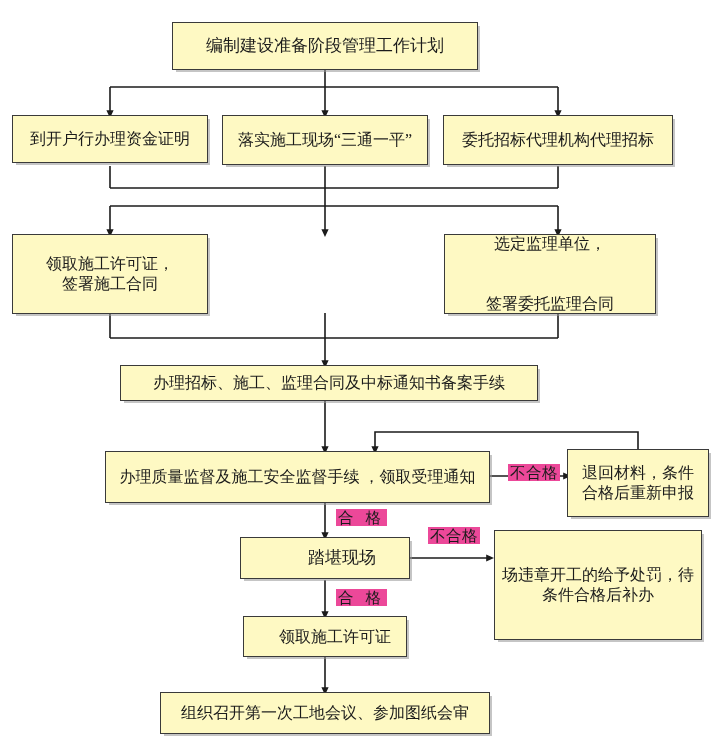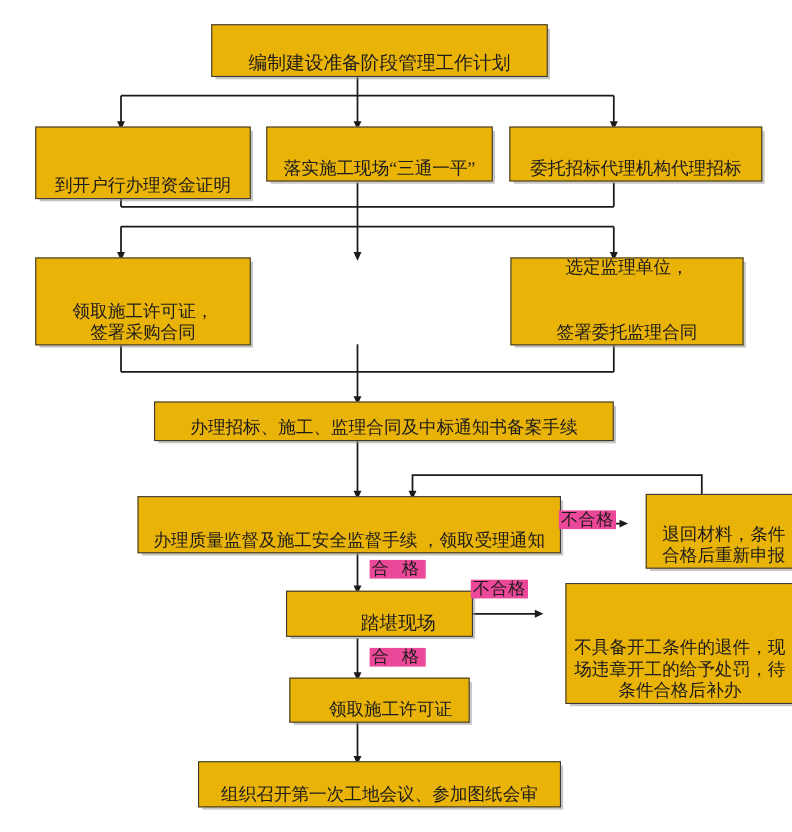--- a/index.html
+++ b/index.html
@@ -18,30 +18,29 @@
   }
   #wires{
     position:absolute;
     left:0; top:0;
     width:720px; height:756px;
     pointer-events:none;
   }
   .node{
     position:absolute;
     box-sizing:border-box;
-    background:#eab308;
+    background:#fef9c3;
     border:1.3px solid #3a3a3a;
     box-shadow:3px 3px 0 -1px rgba(150,150,150,0.55);
     display:flex;
     flex-direction:column;
     align-items:center;
-    justify-content:flex-end;
+    justify-content:center;
     text-align:center;
     z-index:2;
-    margin-left:20px;
   }
   .node .ln{
     display:block;
     white-space:nowrap;
     line-height:1.22;
   }
   .t16{font-size:16px;}
   .t17{font-size:17px;}
   .edge-label{
     position:absolute;
@@ -106,33 +105,33 @@
       <path d="M325,580 L325,615" marker-end="url(#ah)"></path>
 
       <path d="M325,657 L325,691" marker-end="url(#ah)"></path>
     </g>
   </svg>
 
   <div class="node" style="left:172px;top:22px;width:306px;height:48px;">
     <span class="ln t17">编制建设准备阶段管理工作计划</span>
   </div>
 
-  <div class="node" style="left:12px;top:115px;width:196px;height:66px;">
+  <div class="node" style="left:12px;top:115px;width:196px;height:48px;">
     <span class="ln t16">到开户行办理资金证明</span>
   </div>
   <div class="node" style="left:222px;top:115px;width:206px;height:50px;">
     <span class="ln t16">落实施工现场“三通一平”</span>
   </div>
   <div class="node" style="left:443px;top:115px;width:230px;height:50px;">
     <span class="ln t16">委托招标代理机构代理招标</span>
   </div>
 
   <div class="node" style="left:12px;top:234px;width:196px;height:80px;">
     <span class="ln t16">领取施工许可证，</span>
-    <span class="ln t16">签署采购合同</span>
+    <span class="ln t16">签署施工合同</span>
   </div>
   <div class="node" style="left:444px;top:234px;width:212px;height:80px;gap:40px;">
     <span class="ln t16">选定监理单位，</span>
     <span class="ln t16">签署委托监理合同</span>
   </div>
 
   <div class="node" style="left:120px;top:365px;width:418px;height:36px;">
     <span class="ln t16">办理招标、施工、监理合同及中标通知书备案手续</span>
   </div>
 
@@ -141,21 +140,20 @@
   </div>
   <div class="node" style="left:567px;top:449px;width:142px;height:68px;">
     <span class="ln t16">退回材料，条件</span>
     <span class="ln t16">合格后重新申报</span>
   </div>
 
   <div class="node" style="left:240px;top:537px;width:170px;height:42px;padding-left:34px;">
     <span class="ln t17">踏堪现场</span>
   </div>
   <div class="node" style="left:494px;top:530px;width:208px;height:110px;">
-    <span class="ln t16">不具备开工条件的退件，现</span>
     <span class="ln t16">场违章开工的给予处罚，待</span>
     <span class="ln t16">条件合格后补办</span>
   </div>
 
   <div class="node" style="left:243px;top:616px;width:164px;height:41px;padding-left:20px;">
     <span class="ln t16">领取施工许可证</span>
   </div>
 
   <div class="node" style="left:160px;top:692px;width:330px;height:42px;">
     <span class="ln t16">组织召开第一次工地会议、参加图纸会审</span>

